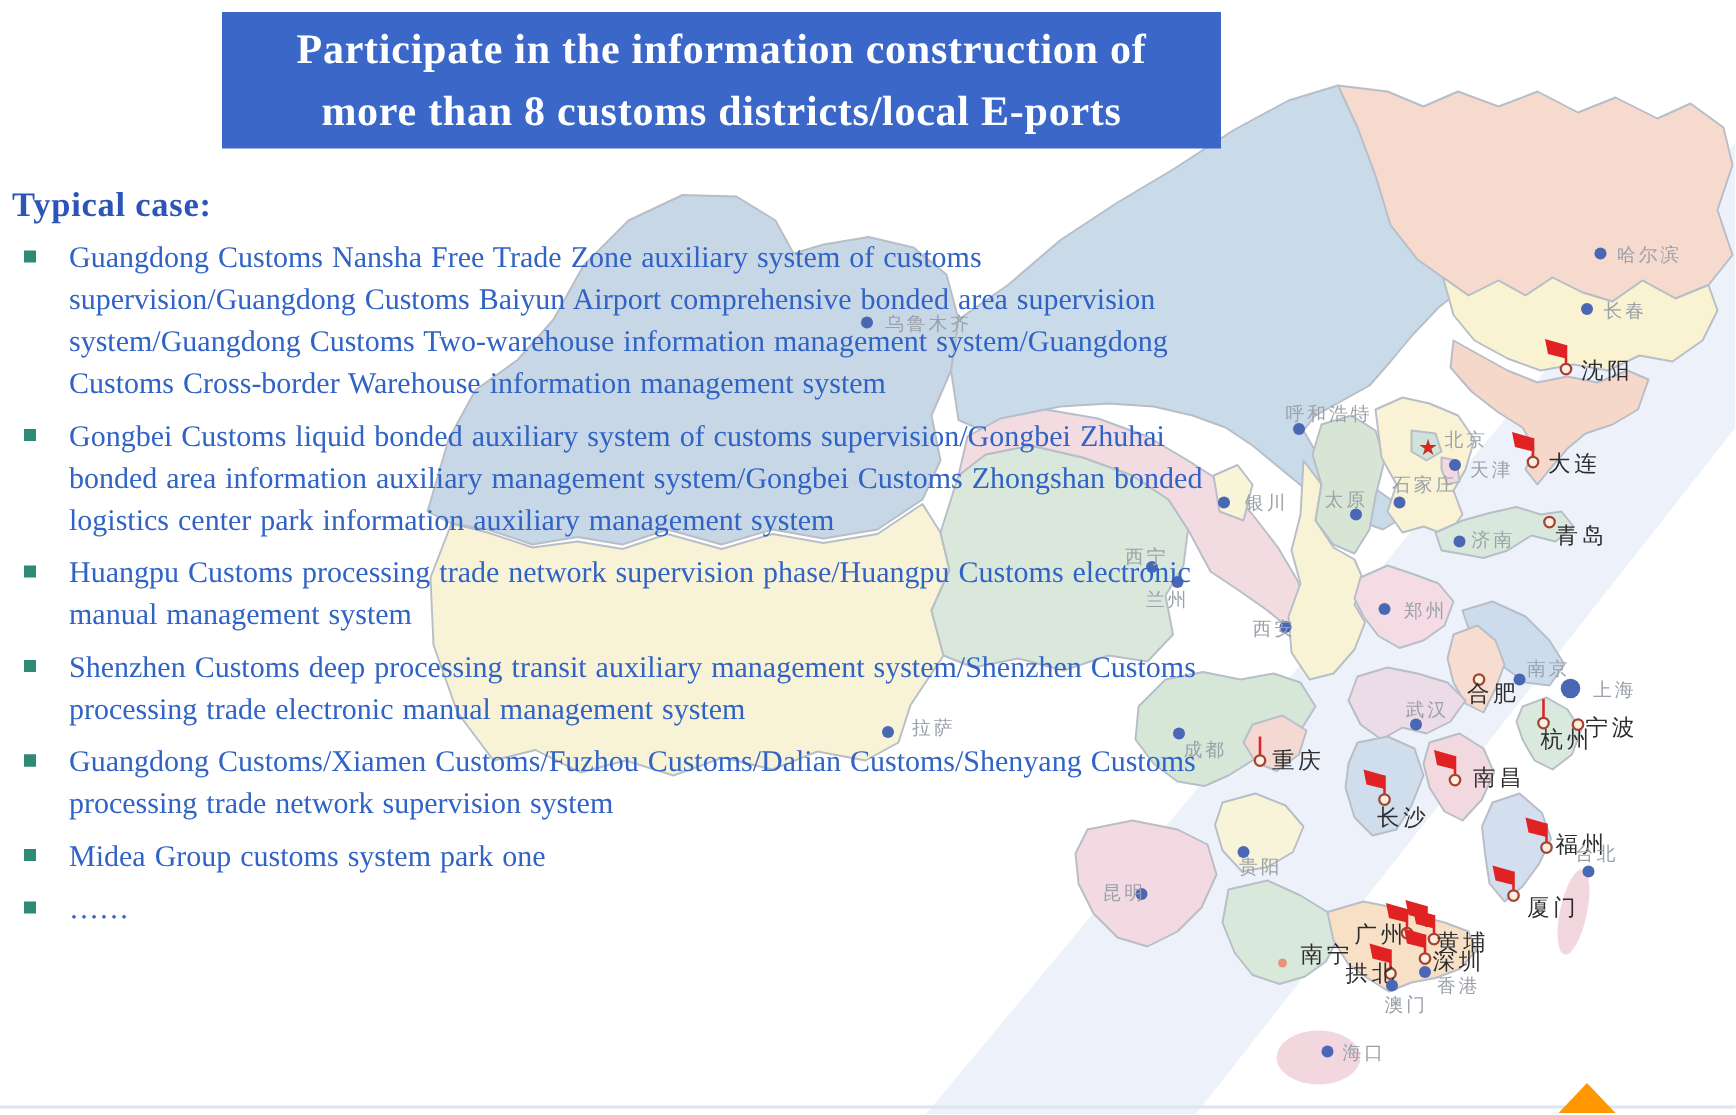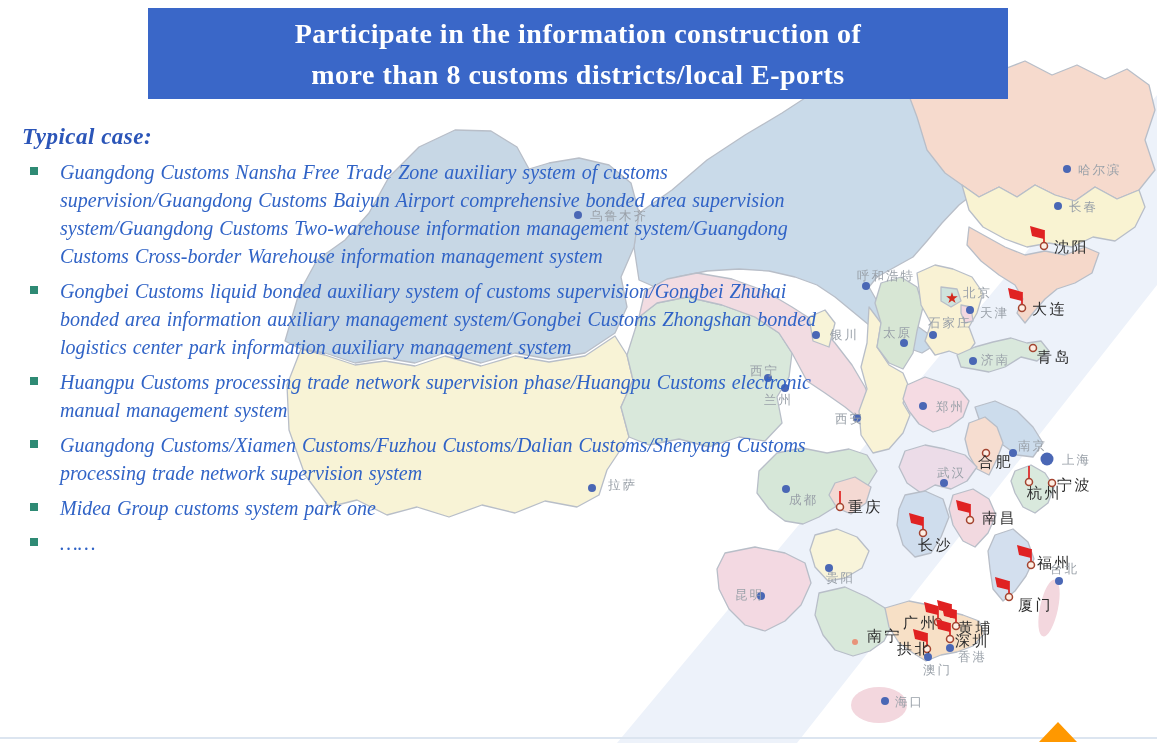--- a/index.html
+++ b/index.html
@@ -1,26 +1,26 @@
 <!DOCTYPE html>
 <html><head>
 <meta charset="utf-8">
 <style>
   html,body{margin:0;padding:0;}
   body{
     width:1157px;height:743px;position:relative;overflow:hidden;
     background:#ffffff;font-family:"Liberation Serif",serif;
   }
   .banner{
-    position:absolute;left:148px;top:8px;width:860px;height:91px;
+    position:absolute;left:148px;top:8px;width:666px;height:91px;
     background:#3a67c8;color:#ffffff;text-align:center;z-index:5;
     font-weight:bold;font-size:28px;line-height:41px;padding-top:5px;box-sizing:border-box;
     letter-spacing:0.5px;
   }
-  .content{position:absolute;left:22px;top:124px;width:806px;z-index:4;font-style:italic;}
+  .content{position:absolute;left:8px;top:124px;width:806px;z-index:4;}
   .content h2{
     margin:0 0 8px 0;font-size:23px;font-weight:bold;color:#2b55b8;letter-spacing:0.5px;
   }
   .content ul{list-style:none;margin:0;padding:0;}
   .content li{
     position:relative;padding-left:38px;margin-bottom:7px;
     font-size:20px;line-height:28px;color:#3063c6;word-spacing:1px;
   }
   .sq{position:absolute;left:8px;top:9px;width:8px;height:8px;background:#2e8a74;}
   #mapsvg{position:absolute;left:277px;top:55px;width:880px;height:688px;z-index:1;}
@@ -268,20 +268,21 @@
   <div>Participate in the information construction of</div>
   <div>more than 8 customs districts/local E-ports</div>
 </div>
 
 <div class="content">
   <h2>Typical case:</h2>
   <ul>
     <li><span class="sq"></span><span>Guangdong Customs Nansha Free Trade Zone auxiliary system of customs supervision/Guangdong Customs Baiyun Airport comprehensive bonded area supervision system/Guangdong Customs Two-warehouse information management system/Guangdong Customs Cross-border Warehouse information management system</span></li>
     <li><span class="sq"></span><span>Gongbei Customs liquid bonded auxiliary system of customs supervision/Gongbei Zhuhai bonded area information auxiliary management system/Gongbei Customs Zhongshan bonded logistics center park information auxiliary management system</span></li>
     <li><span class="sq"></span><span>Huangpu Customs processing trade network supervision phase/Huangpu Customs electronic manual management system</span></li>
+    <li><span class="sq"></span><span>Shenzhen Customs deep processing transit auxiliary management system/Shenzhen Customs processing trade electronic manual management system</span></li>
     <li><span class="sq"></span></li>
     <li><span class="sq"></span><span>Guangdong Customs/Xiamen Customs/Fuzhou Customs/Dalian Customs/Shenyang Customs processing trade network supervision system</span></li>
     <li><span class="sq"></span><span>Midea Group customs system park one</span></li>
     <li><span class="sq"></span><span>……</span></li>
   </ul>
 </div>
 
 <div class="divider"></div>
 <div class="corner-triangle"></div>
 

